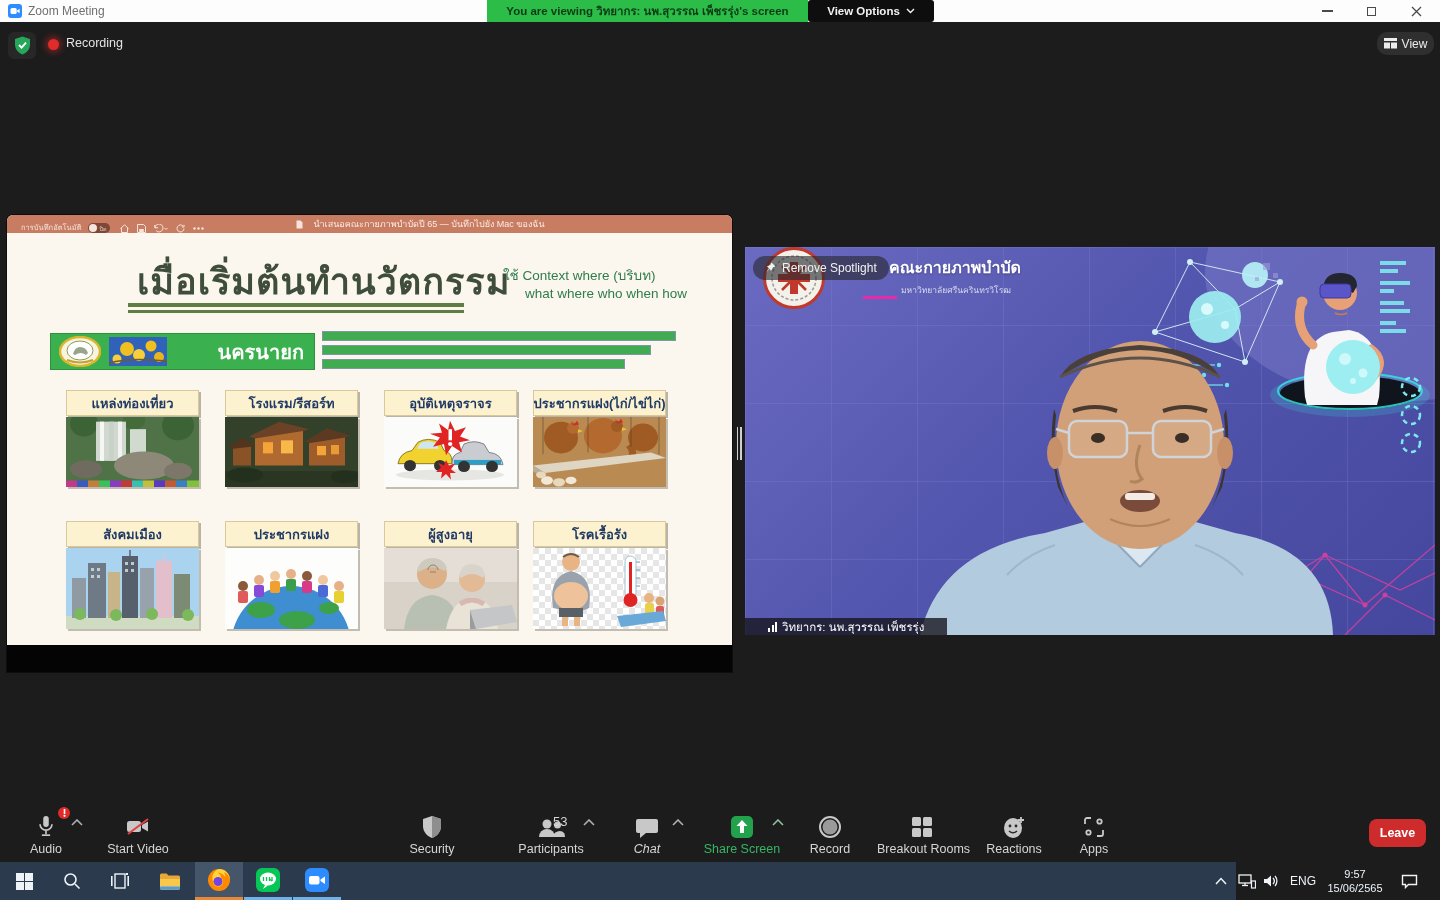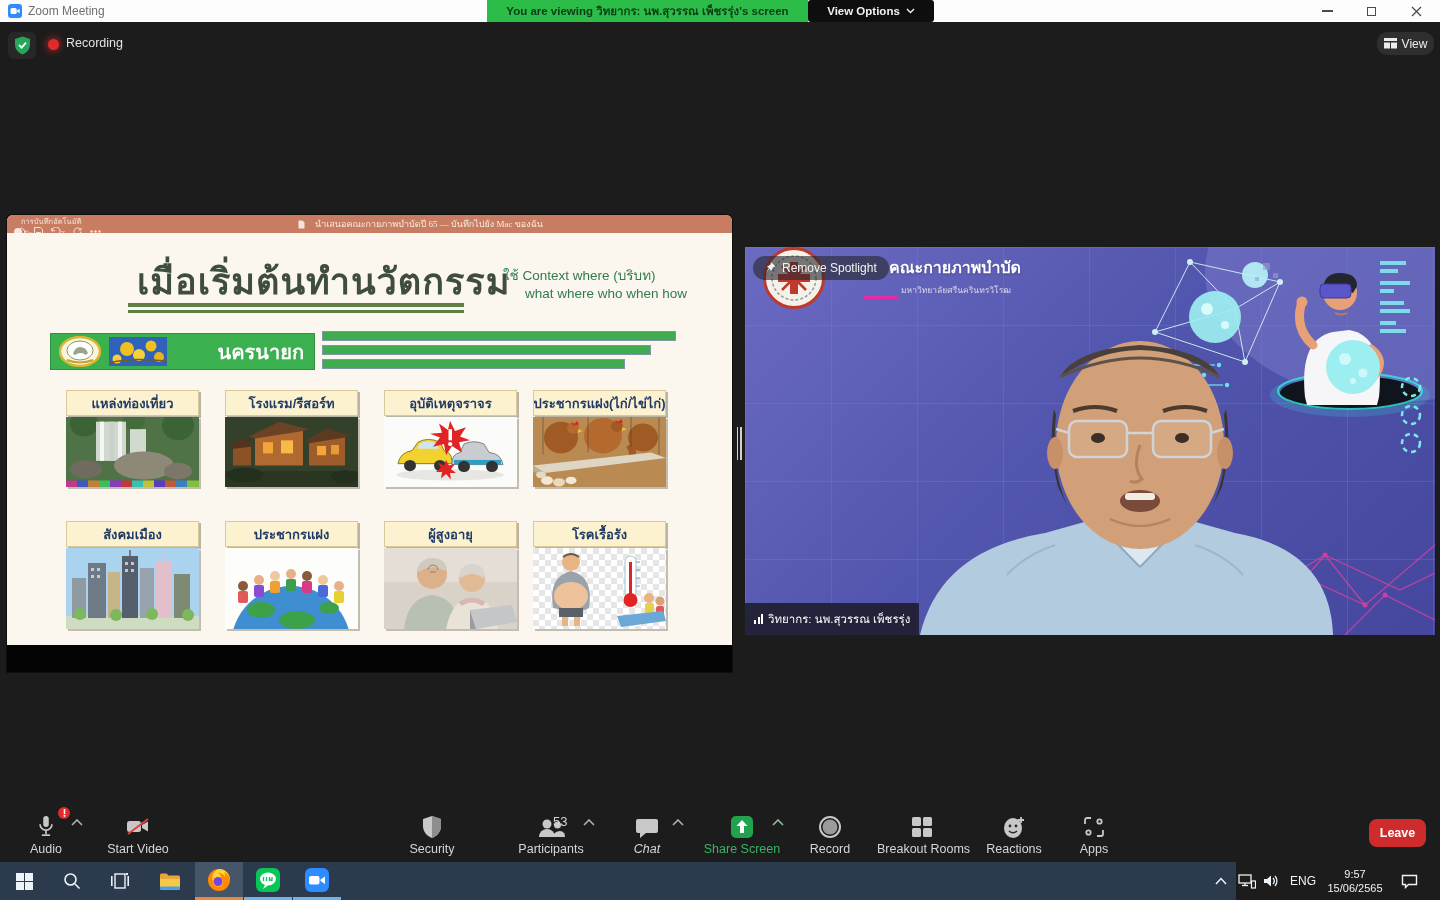--- a/index.html
+++ b/index.html
@@ -33,29 +33,29 @@
             background:#e02b2b; box-shadow:0 0 7px 2px rgba(224,43,43,.55); }
   .reclabel { position:absolute; left:66px; top:14px; font-size:12.5px; color:#e3e3e3; }
   .viewbtn { position:absolute; left:1377px; top:10px; width:57px; height:23px; background:#2f2f2f;
              border-radius:10px; display:flex; align-items:center; justify-content:center; gap:5px;
              color:#ececec; font-size:12px; }
 
   
   .ppt { position:absolute; left:7px; top:193px; width:725px; height:457px;
          border-radius:6px 6px 0 0; box-shadow:0 0 0 1px rgba(0,0,0,.5); overflow:hidden; background:#fbf7ee; }
   .ppt-titlebar { position:absolute; left:0; top:0; width:827px; height:18px; background:#c87c61;
-                  display:flex; align-items:flex-start; color:#f6e3da;flex-direction:column; }
+                  display:flex; align-items:flex-end; color:#f6e3da; }
   .ppt-autosave { margin-left:14px; font-size:7.5px; }
   .ppt-toggle { margin-left:6px; width:22px; height:10px; border-radius:5px; background:#7e4736;
                 position:relative; }
   .ppt-toggle b { position:absolute; left:1px; top:1px; width:8px; height:8px; border-radius:50%; background:#f4e6df; }
   .ppt-toggle s { position:absolute; right:3px; top:2px; font-size:5.5px; color:#e8cfc4; text-decoration:none; }
   .ppt-tbicons { display:flex; align-items:center; gap:8px; margin-left:10px; }
   .ppt-doc { position:absolute; left:0; right:0; top:0; height:18px; display:flex; align-items:center;
-             justify-content:center; gap:10px; font-size:9px; color:#fbece4; pointer-events:none;font-family:Liberation Serif, serif; }
+             justify-content:center; gap:10px; font-size:9px; color:#fbece4; pointer-events:none; }
   .ppt-right { position:absolute; right:10px; top:0; height:18px; display:flex; align-items:center; gap:10px; }
   .slide { position:absolute; left:0; top:18px; width:725px; height:412px; background:#fbf7ee; overflow:hidden; }
   .ppt-black { position:absolute; left:0; top:430px; width:725px; height:27px; background:#040404; }
 
   .slide-title { position:absolute; left:130px; top:20px; font-size:36px; font-weight:bold;
                  color:#3f4d3c; letter-spacing:1px; font-family:"DejaVu Sans", sans-serif; }
   .ul1 { position:absolute; left:121px; top:70px; width:336px; height:4px; background:#5f7d45; }
   .ul2 { position:absolute; left:121px; top:77px; width:336px; height:3px; background:#5f7d45; }
   .ctx { position:absolute; left:496px; top:34px; font-size:13.5px; color:#2f7c4c; line-height:18px; }
   .ctx .l2 { padding-left:22px; }
@@ -97,22 +97,22 @@
   .faclogo { position:absolute; left:18px; top:0px; width:62px; height:62px; border-radius:50%;
              background:#f4f1ea; border:3px solid #c0392b; z-index:3;
              display:flex; align-items:center; justify-content:center; }
   .orgtext { position:absolute; left:96px; top:8px; z-index:2; color:#fff;margin-left:48px; }
   .orgtext .o1 { font-size:16px; font-weight:bold; text-shadow:0 1px 2px rgba(0,0,0,.3); }
   .orgtext .o2 { font-size:8.5px; color:#dcdcee; margin-top:3px; margin-left:12px; }
   .orgbar { position:absolute; left:118px; top:49px; width:34px; height:3px; background:#e82aa8; z-index:2; }
   .spotpill { position:absolute; left:8px; top:9px; z-index:5; display:inline-flex; align-items:center;
               gap:6px; padding:5px 12px; border-radius:13px; background:rgba(40,40,46,.62);
               color:#f2f2f2; font-size:12px; }
-  .nametag { position:absolute; left:0; bottom:0; height:32px; display:inline-flex; align-items:center;
-             gap:5px; padding:0 9px; background:rgba(22,22,30,.8); color:#fff; font-size:11.5px; }
+  .nametag { position:absolute; left:0; bottom:0; height:17px; display:inline-flex; align-items:center;
+             gap:5px; padding:0 23px; background:rgba(22,22,30,.8); color:#fff; font-size:11.5px; }
   .abars { display:flex; align-items:flex-end; gap:1.5px; }
   .abars i { display:block; width:2px; background:#fff; }
 
   
   .mtoolbar { position:absolute; left:0; top:783px; width:1440px; height:57px; background:#1c1c1c; }
   .tb-item { position:absolute; top:0; height:57px; text-align:center; color:#d6d6d6; font-size:12.5px; }
   .tb-item .ic { height:34px; display:flex; align-items:flex-end; justify-content:center; padding-top:8px; }
   .tb-item .lb { margin-top:3px; white-space:nowrap; }
   .tb-chev { position:absolute; top:14px; }
   .green { color:#35b565 !important; }

